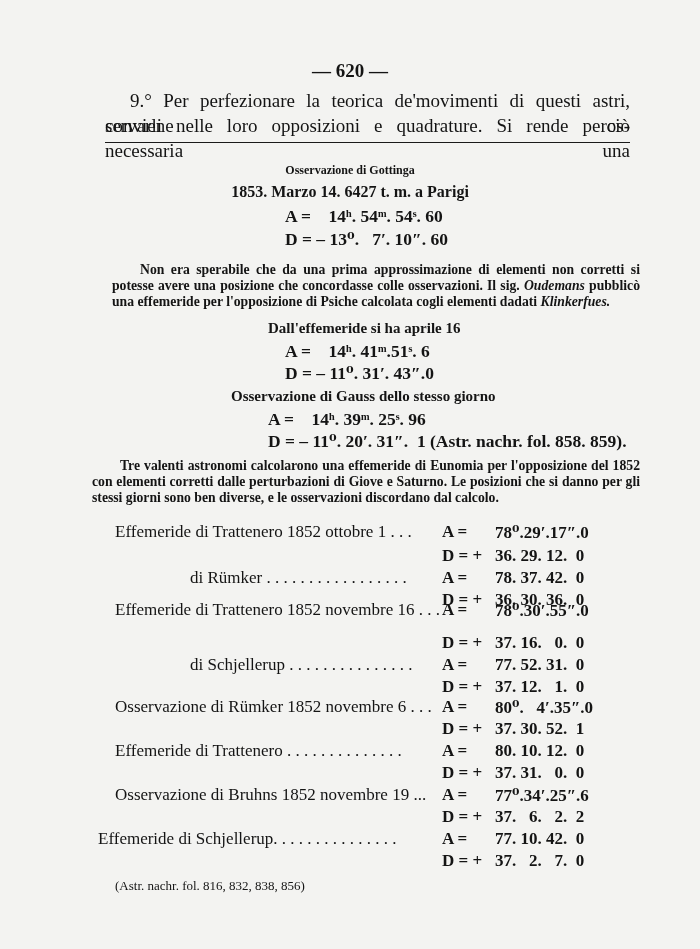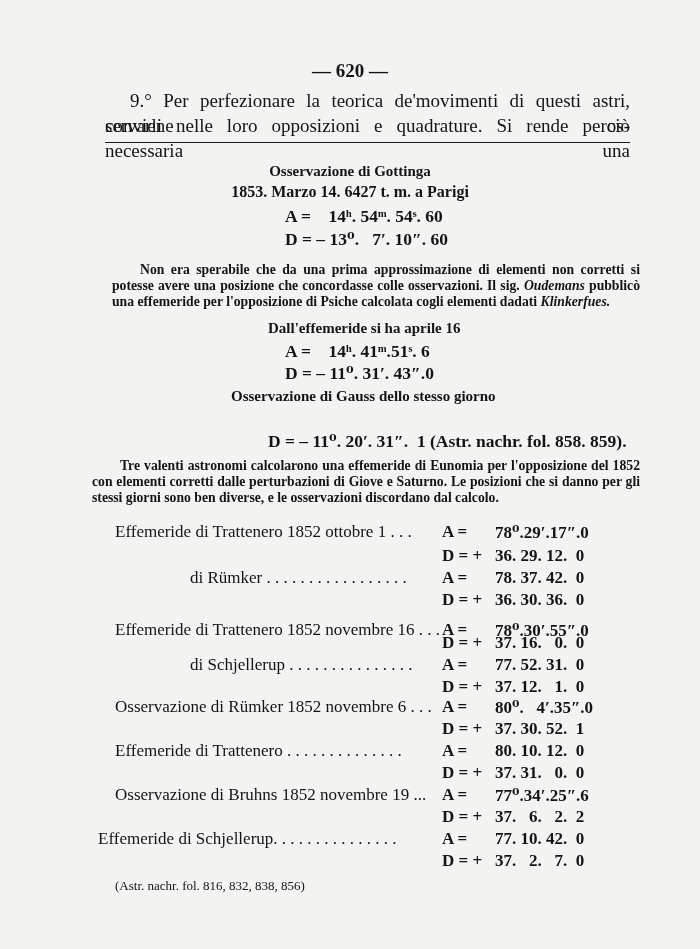--- a/index.html
+++ b/index.html
@@ -12,21 +12,21 @@
     }
     .page { position:absolute; left:0; top:0; width:700px; height:949px; }
     .pgnum { position:absolute; top:60px; left:0; width:700px; text-align:center; font-size:19px; font-weight:bold; }
     .para {
       position:absolute; left:105px; width:525px; font-size:19px; line-height:25px;
       text-align:justify; text-align-last:justify;
     }
     .para.first { top:88px; text-indent:25px; }
     .rule { position:absolute; top:142px; left:105px; width:525px; height:0; border-top:1.5px solid #1a1a1a; }
     .center { position:absolute; left:0; width:700px; text-align:center; font-weight:bold; }
-    .small-bold { font-size:15px; }
+    .small-bold { font-size:12px; }
     .eq { position:absolute; font-weight:bold; font-size:17.5px; white-space:pre; }
     .body-small {
       position:absolute; left:112px; width:528px; font-size:13.7px; line-height:16px; font-weight:bold;
       text-align:justify;
     }
     .body-small .ind { display:inline-block; width:28px; }
     .row { position:absolute; left:0; width:555px; font-size:17px; height:22px; }
     .row .lbl { position:absolute; white-space:pre; }
     .row .axis { position:absolute; left:442px; font-weight:bold; white-space:pre; }
     .row .val { position:absolute; left:495px; font-weight:bold; white-space:pre; }
@@ -51,20 +51,21 @@
 
   <div class="body-small" style="top:262px;">
     <span class="ind"></span><span>Non era sperabile che da una prima approssimazione di elementi non corretti si potesse avere una posizione che concordasse colle osservazioni. Il sig. </span><i class="it">Oudemans</i><span> pubblicò una effemeride per l'opposizione di Psiche calcolata cogli elementi dadati </span><i class="it">Klinkerfues.</i>
   </div>
 
   <div class="eq" style="top:320px;left:268px;font-size:15px;text-align:right;">Dall'effemeride si ha aprile 16</div>
   <div class="eq" style="top:341px;left:285px;">A =    14ʰ. 41ᵐ.51ˢ. 6</div>
   <div class="eq" style="top:363px;left:285px;">D = – 11⁰. 31′. 43″.0</div>
 
   <div class="eq" style="top:388px;left:231px;font-size:15px;">Osservazione di Gauss dello stesso giorno</div>
+  <div class="eq" style="top:409px;left:268px;">A =    14ʰ. 39ᵐ. 25ˢ. 96</div>
   <div class="eq" style="top:431px;left:268px;">D = – 11⁰. 20′. 31″.  1 (Astr. nachr. fol. 858. 859).</div>
 
   <div class="body-small" style="top:458px;left:92px;width:548px;">
     <span class="ind"></span><span>Tre valenti astronomi calcolarono una effemeride di Eunomia per l'opposizione del 1852 con elementi corretti dalle perturbazioni di Giove e Saturno. Le posizioni che si danno per gli stessi giorni sono ben diverse, e le osservazioni discordano dal calcolo.</span>
   </div>
 
   <div id="rows">
       <div class="row" style="top: 522px;">
         <span class="lbl" style="left: 115px;">Effemeride di Trattenero 1852 ottobre 1 . . .</span>
         <span class="axis">A =</span>
@@ -78,21 +79,21 @@
       <div class="row" style="top: 568px;">
         <span class="lbl" style="left: 190px;">di Rümker . . . . . . . . . . . . . . . . .</span>
         <span class="axis">A =</span>
         <span class="val">78. 37. 42.  0</span>
       </div>
       <div class="row" style="top: 590px;">
         <span class="lbl" style="left: 115px;"></span>
         <span class="axis">D = +</span>
         <span class="val">36. 30. 36.  0</span>
       </div>
-      <div class="row" style="top: 620px;">
+      <div class="row" style="top: 600px;">
         <span class="lbl" style="left: 115px;">Effemeride di Trattenero 1852 novembre 16 . . .</span>
         <span class="axis">A =</span>
         <span class="val">78⁰.30′.55″.0</span>
       </div>
       <div class="row" style="top: 633px;">
         <span class="lbl" style="left: 115px;"></span>
         <span class="axis">D = +</span>
         <span class="val">37. 16.   0.  0</span>
       </div>
       <div class="row" style="top: 655px;">

